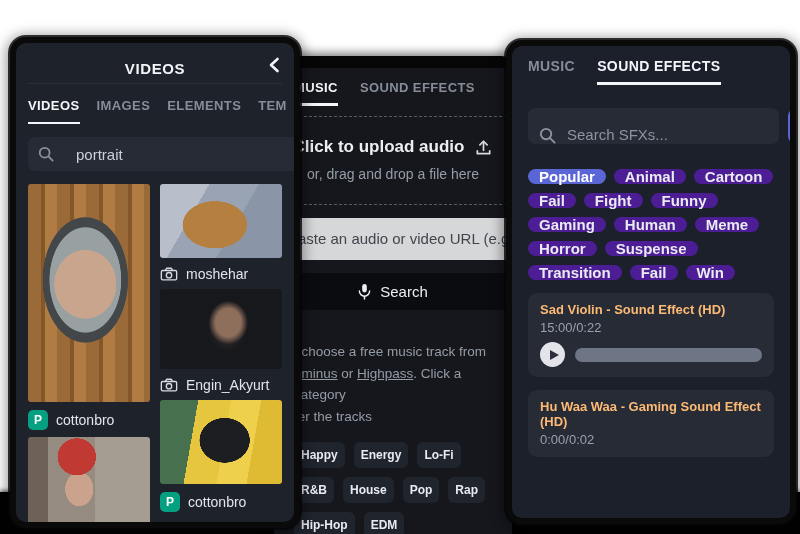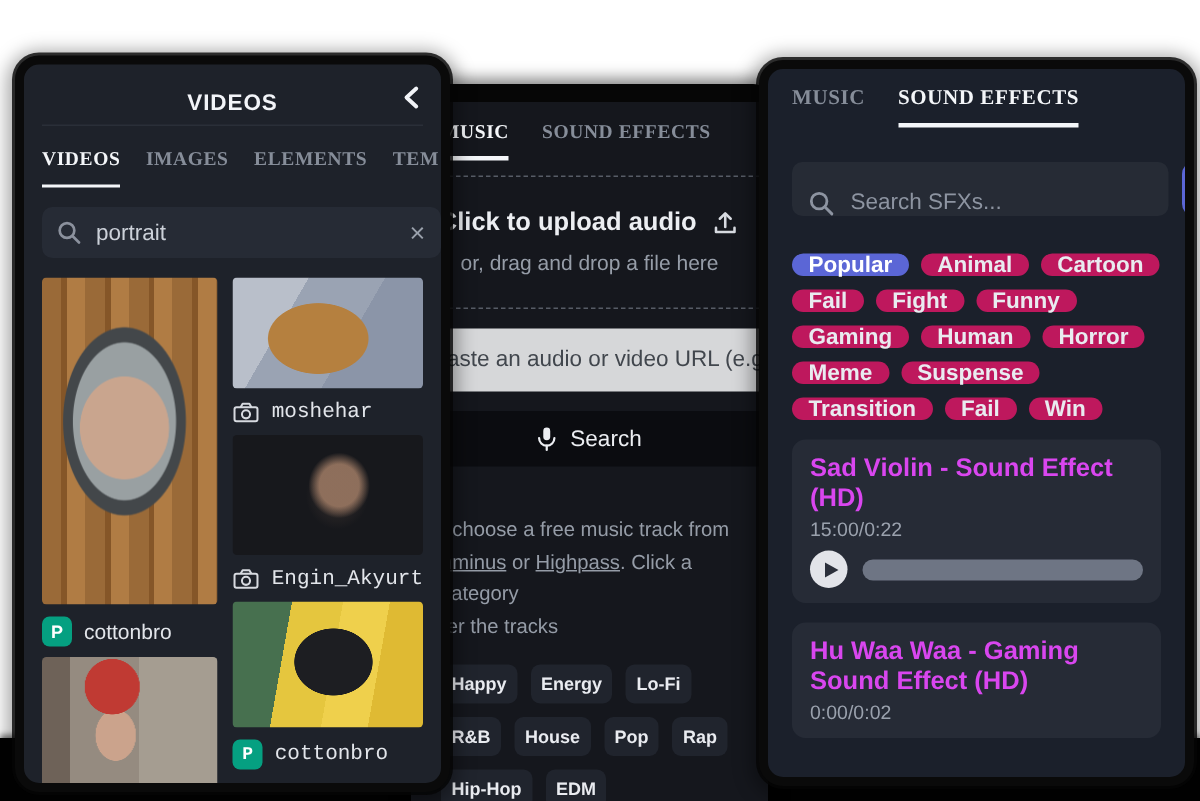--- a/index.html
+++ b/index.html
@@ -10,27 +10,27 @@
   }
   
   .panel {
     position:absolute; box-sizing:border-box;
     border:6px solid #0a0a0a; border-radius:16px;
     box-shadow:0 0 0 2px rgba(5,5,5,.8), 0 2px 12px 5px rgba(0,0,0,.35);
     margin-top:32px;
   }
   .chip {
     display:inline-flex; align-items:center; justify-content:center;
-    background:#be185d; color:#e9ebf0; border-radius:8px;
+    background:#4c1d95; color:#e9ebf0; border-radius:8px;
     font-weight:700; cursor:pointer; white-space:nowrap;
   }
   .chip.active { background:#5b66d6; color:#fff; }
   .tabs { display:flex; align-items:flex-end; }
   .tab { font-weight:700; letter-spacing:.4px; color:#868d99; cursor:pointer;
-         padding-bottom:8px; border-bottom:3px solid transparent;font-family:Liberation Serif, serif; }
+         padding-bottom:8px; border-bottom:3px solid transparent; }
   .tab.active { color:#f4f6f9; border-bottom-color:#f4f6f9; }
   .search-box { display:flex; align-items:center; background:#262b35; border-radius:7px; }
   .search-box input {
     flex:1; min-width:0; background:transparent; border:none; outline:none;
     font-family:"Liberation Sans", sans-serif;
   }
   .btn-accent { background:#5b66d6; color:#fff; font-weight:700; border:none;
     border-radius:7px; cursor:pointer; font-family:"Liberation Sans", sans-serif; }
 
   
@@ -74,25 +74,25 @@
   
   .left-panel { left:10px; top:5px; width:290px; height:491px; z-index:3;
     background:#1e222a; padding:10px 12px; overflow:hidden; }
   .lp-header { position:relative; height:30px; display:flex; align-items:center;
     justify-content:center; border-bottom:1px solid #2a2f38; }
   .lp-title { color:#f2f4f8; font-weight:700; font-size:15px; letter-spacing:.6px; }
   .lp-collapse { position:absolute; right:2px; top:4px; cursor:pointer; }
   .lp-tabs { margin-top:14px; column-gap:17px; }
   .lp-tabs .tab { font-size:13px; padding-bottom:9px; border-bottom-width:2px; }
   .lp-search { margin-top:13px; display:flex; gap:8px; }
-  .lp-search .search-box { flex:1; height:34px; padding:0 10px; gap:8px; }
+  .lp-search .search-box { flex:1; height:34px; padding:0 10px; gap:20px; }
   .lp-search input { color:#ccd1d9; font-size:15px; }
   .clear-x { color:#9aa1ac; font-size:18px; line-height:1; cursor:pointer; }
   .lp-grid { margin-top:13px; display:flex; gap:10px; }
-  .col-a { width:122px; } .col-b { flex:1;font-family:Liberation Mono, monospace; }
+  .col-a { width:122px; } .col-b { flex:1; }
   .thumb { width:100%; border-radius:3px; cursor:pointer; }
   .attr { display:flex; align-items:center; gap:8px; padding:8px 0 7px;
     color:#e2e5ea; font-size:14px; cursor:pointer; }
   .pexels-badge { width:20px; height:20px; border-radius:5px; background:#05a081;
     color:#fff; font-size:12px; font-weight:700; display:flex; align-items:center;
     justify-content:center; flex:none; }
   .cam-badge { flex:none; display:flex; }
   
   .t-porthole { height:218px; background:
     radial-gradient(42% 26% at 47% 46%, #c9a58e 0 60%, rgba(0,0,0,0) 61%),
@@ -120,21 +120,21 @@
   .rp-tabs .tab { font-size:14px; }
   .rp-search { margin-top:23px; display:flex; gap:9px; }
   .rp-search .search-box { flex:1; height:36px; padding:0 11px; gap:9px;align-items:flex-end; }
   .rp-search input { color:#9099a6; font-size:15px; }
   .rp-search input::placeholder { color:#8d94a1; opacity:1; }
   .search-btn { width:67px; height:36px; font-size:14.5px; border-radius:8px; }
   .rp-chips { margin-top:25px; display:flex; flex-wrap:wrap; gap:9px 8px; }
   .rp-chips .chip { height:15px; padding:0 11px; font-size:15px; }
   .track-list { margin-top:9px; }
   .track-card { background:#262b36; border-radius:9px; padding:9px 12px 10px; margin-top:13px; }
-  .track-title { color:#d946ef; font-size:17px; font-weight:700; }
+  .track-title { color:#fdba74; font-size:13px; font-weight:700; }
   .track-time { color:#9aa1ad; font-size:13px; margin-top:3px; }
   .track-row { display:flex; align-items:center; gap:10px; margin-top:7px; }
   .play-btn { width:25px; height:25px; border-radius:50%; background:#e2e4e9; flex:none;
     display:flex; align-items:center; justify-content:center; cursor:pointer; }
   .play-tri { width:0; height:0; border-left:9px solid #2b303b;
     border-top:5.5px solid transparent; border-bottom:5.5px solid transparent; margin-left:3px; }
   .track-bar { flex:1; height:14px; border-radius:7px; background:#6e7584; cursor:pointer; }
 
   svg { display:block; }
 </style>
@@ -290,22 +290,22 @@
 
     <div class="rp-chips">
       <div class="chip active">Popular</div>
       <div class="chip">Animal</div>
       <div class="chip">Cartoon</div>
       <div class="chip">Fail</div>
       <div class="chip">Fight</div>
       <div class="chip">Funny</div>
       <div class="chip">Gaming</div>
       <div class="chip">Human</div>
+      <div class="chip">Meme</div>
       <div class="chip">Horror</div>
-      <div class="chip">Meme</div>
       <div class="chip">Suspense</div>
       <div class="chip">Transition</div>
       <div class="chip">Fail</div>
       <div class="chip">Win</div>
     </div>
 
     <div class="track-list">
       <div class="track-card">
         <div class="track-title">Sad Violin - Sound Effect (HD)</div>
         <div class="track-time">15:00/0:22</div>

